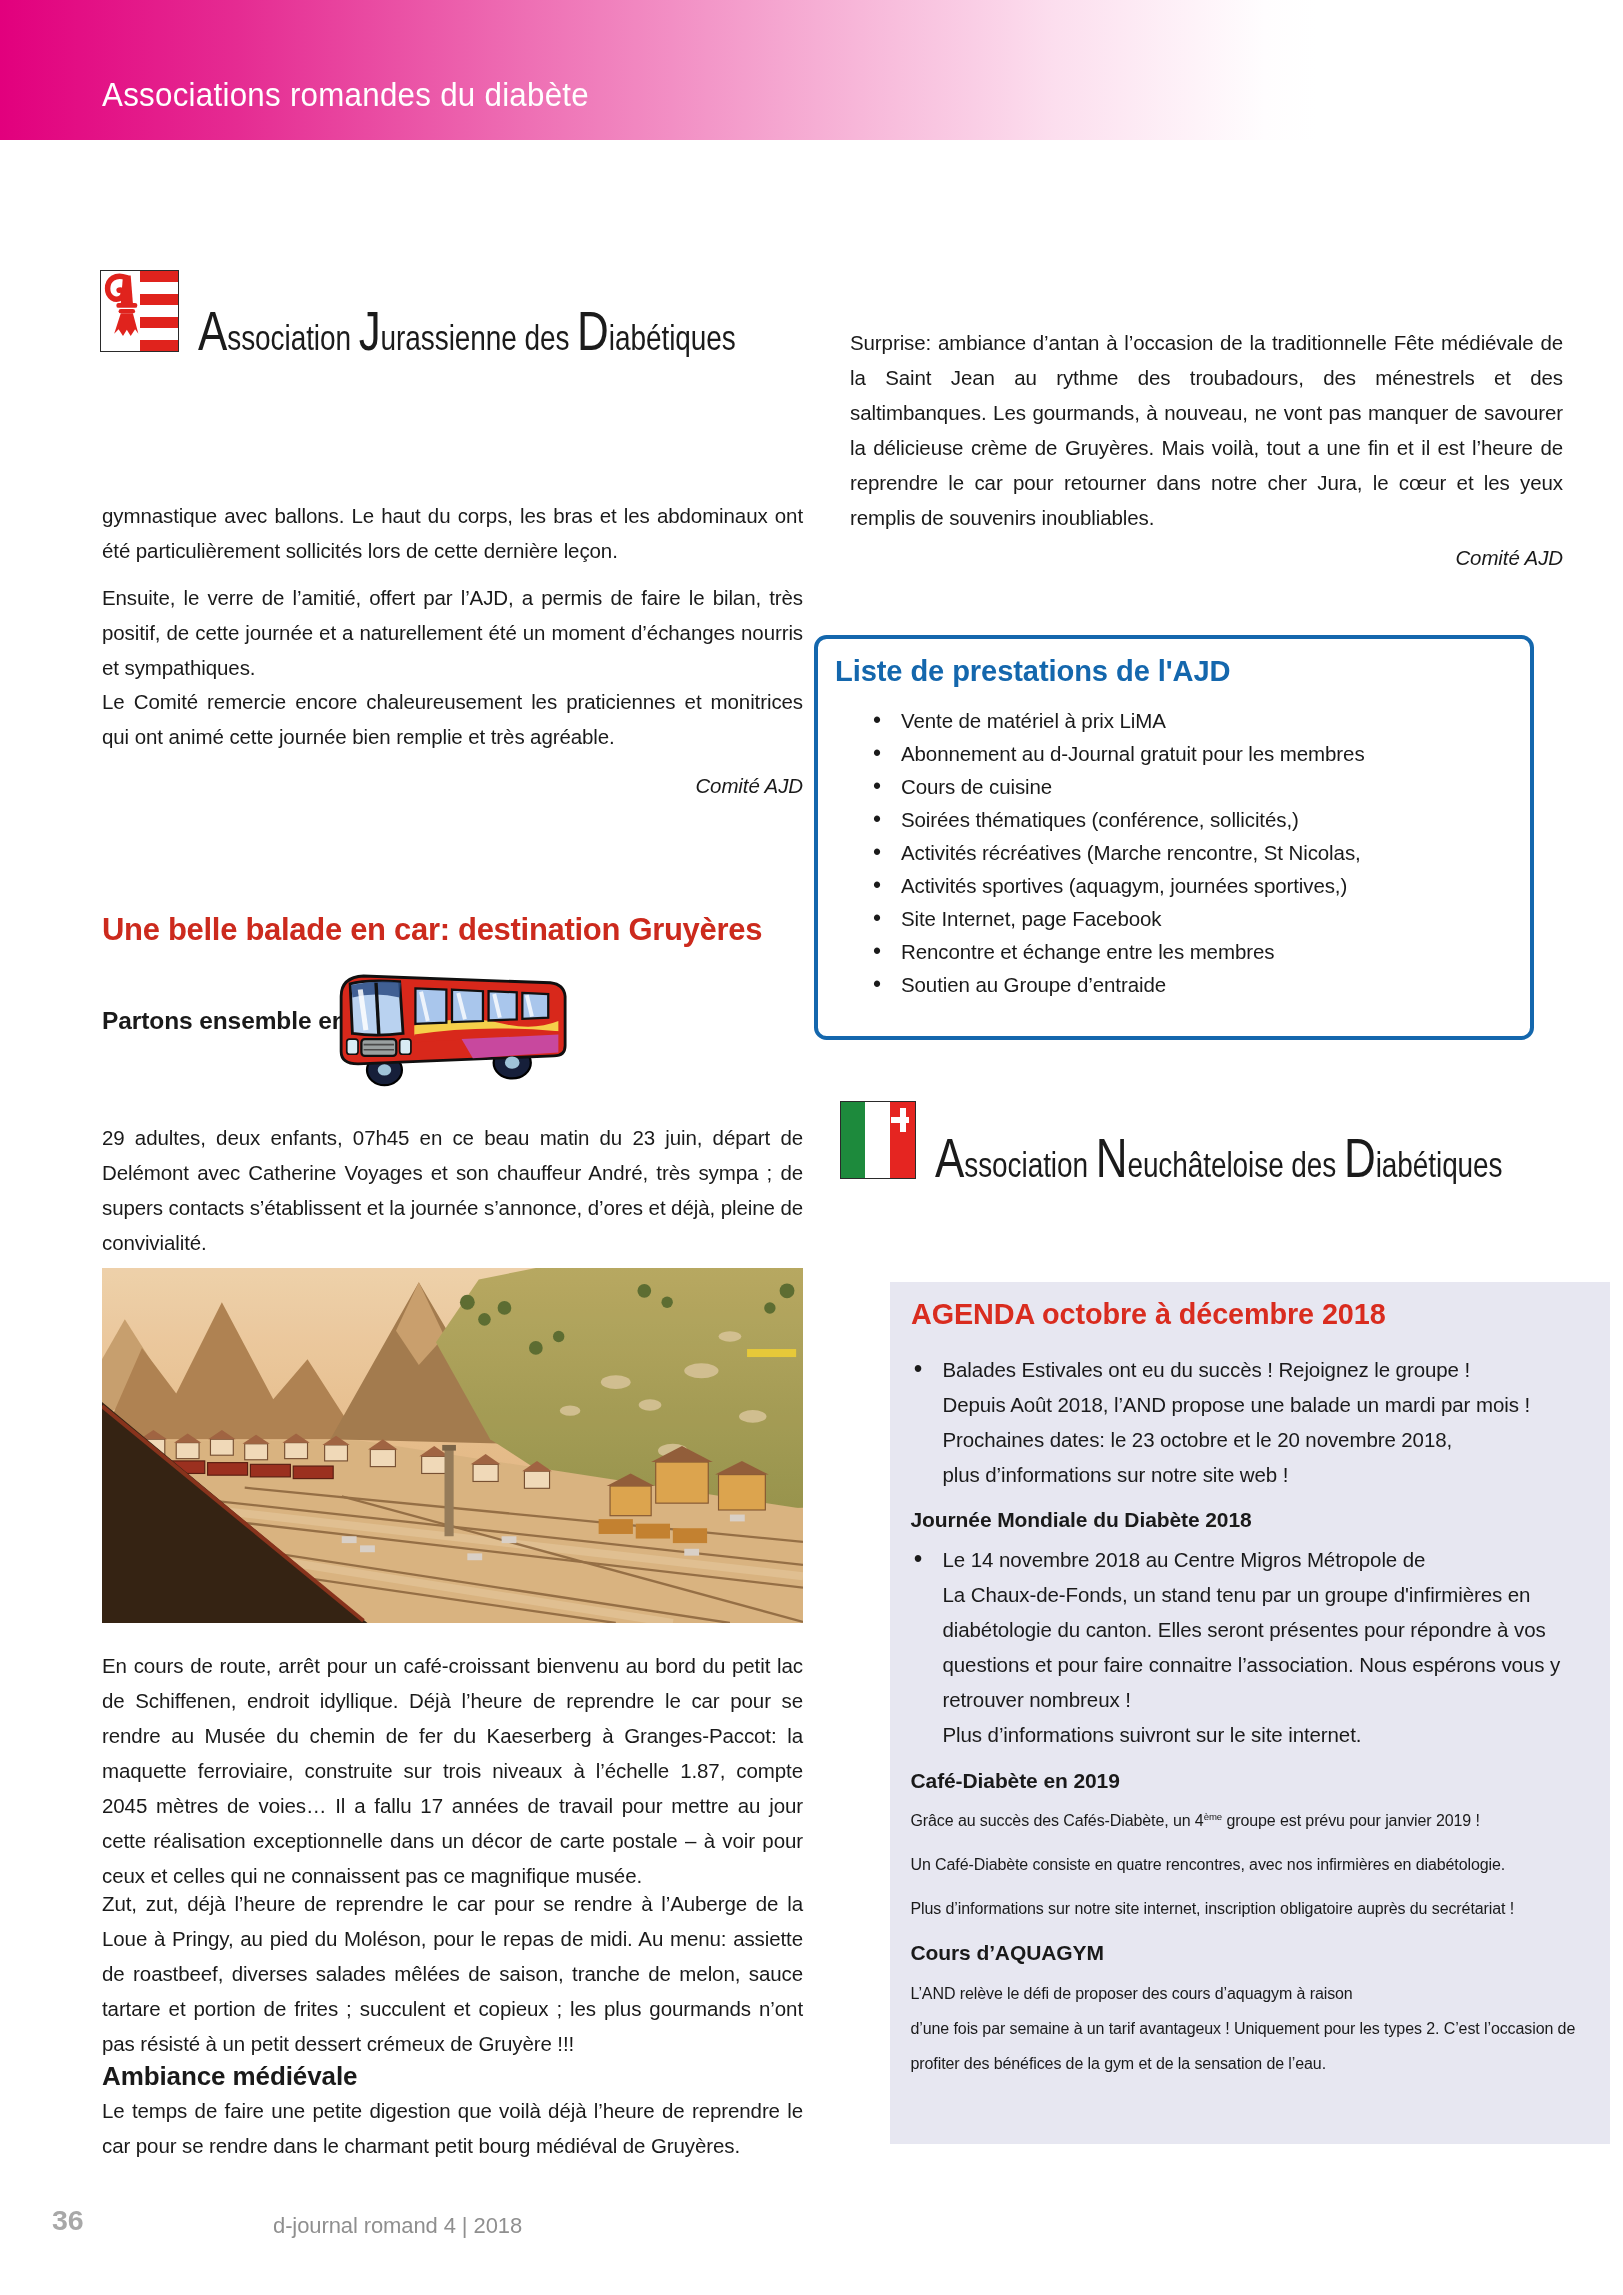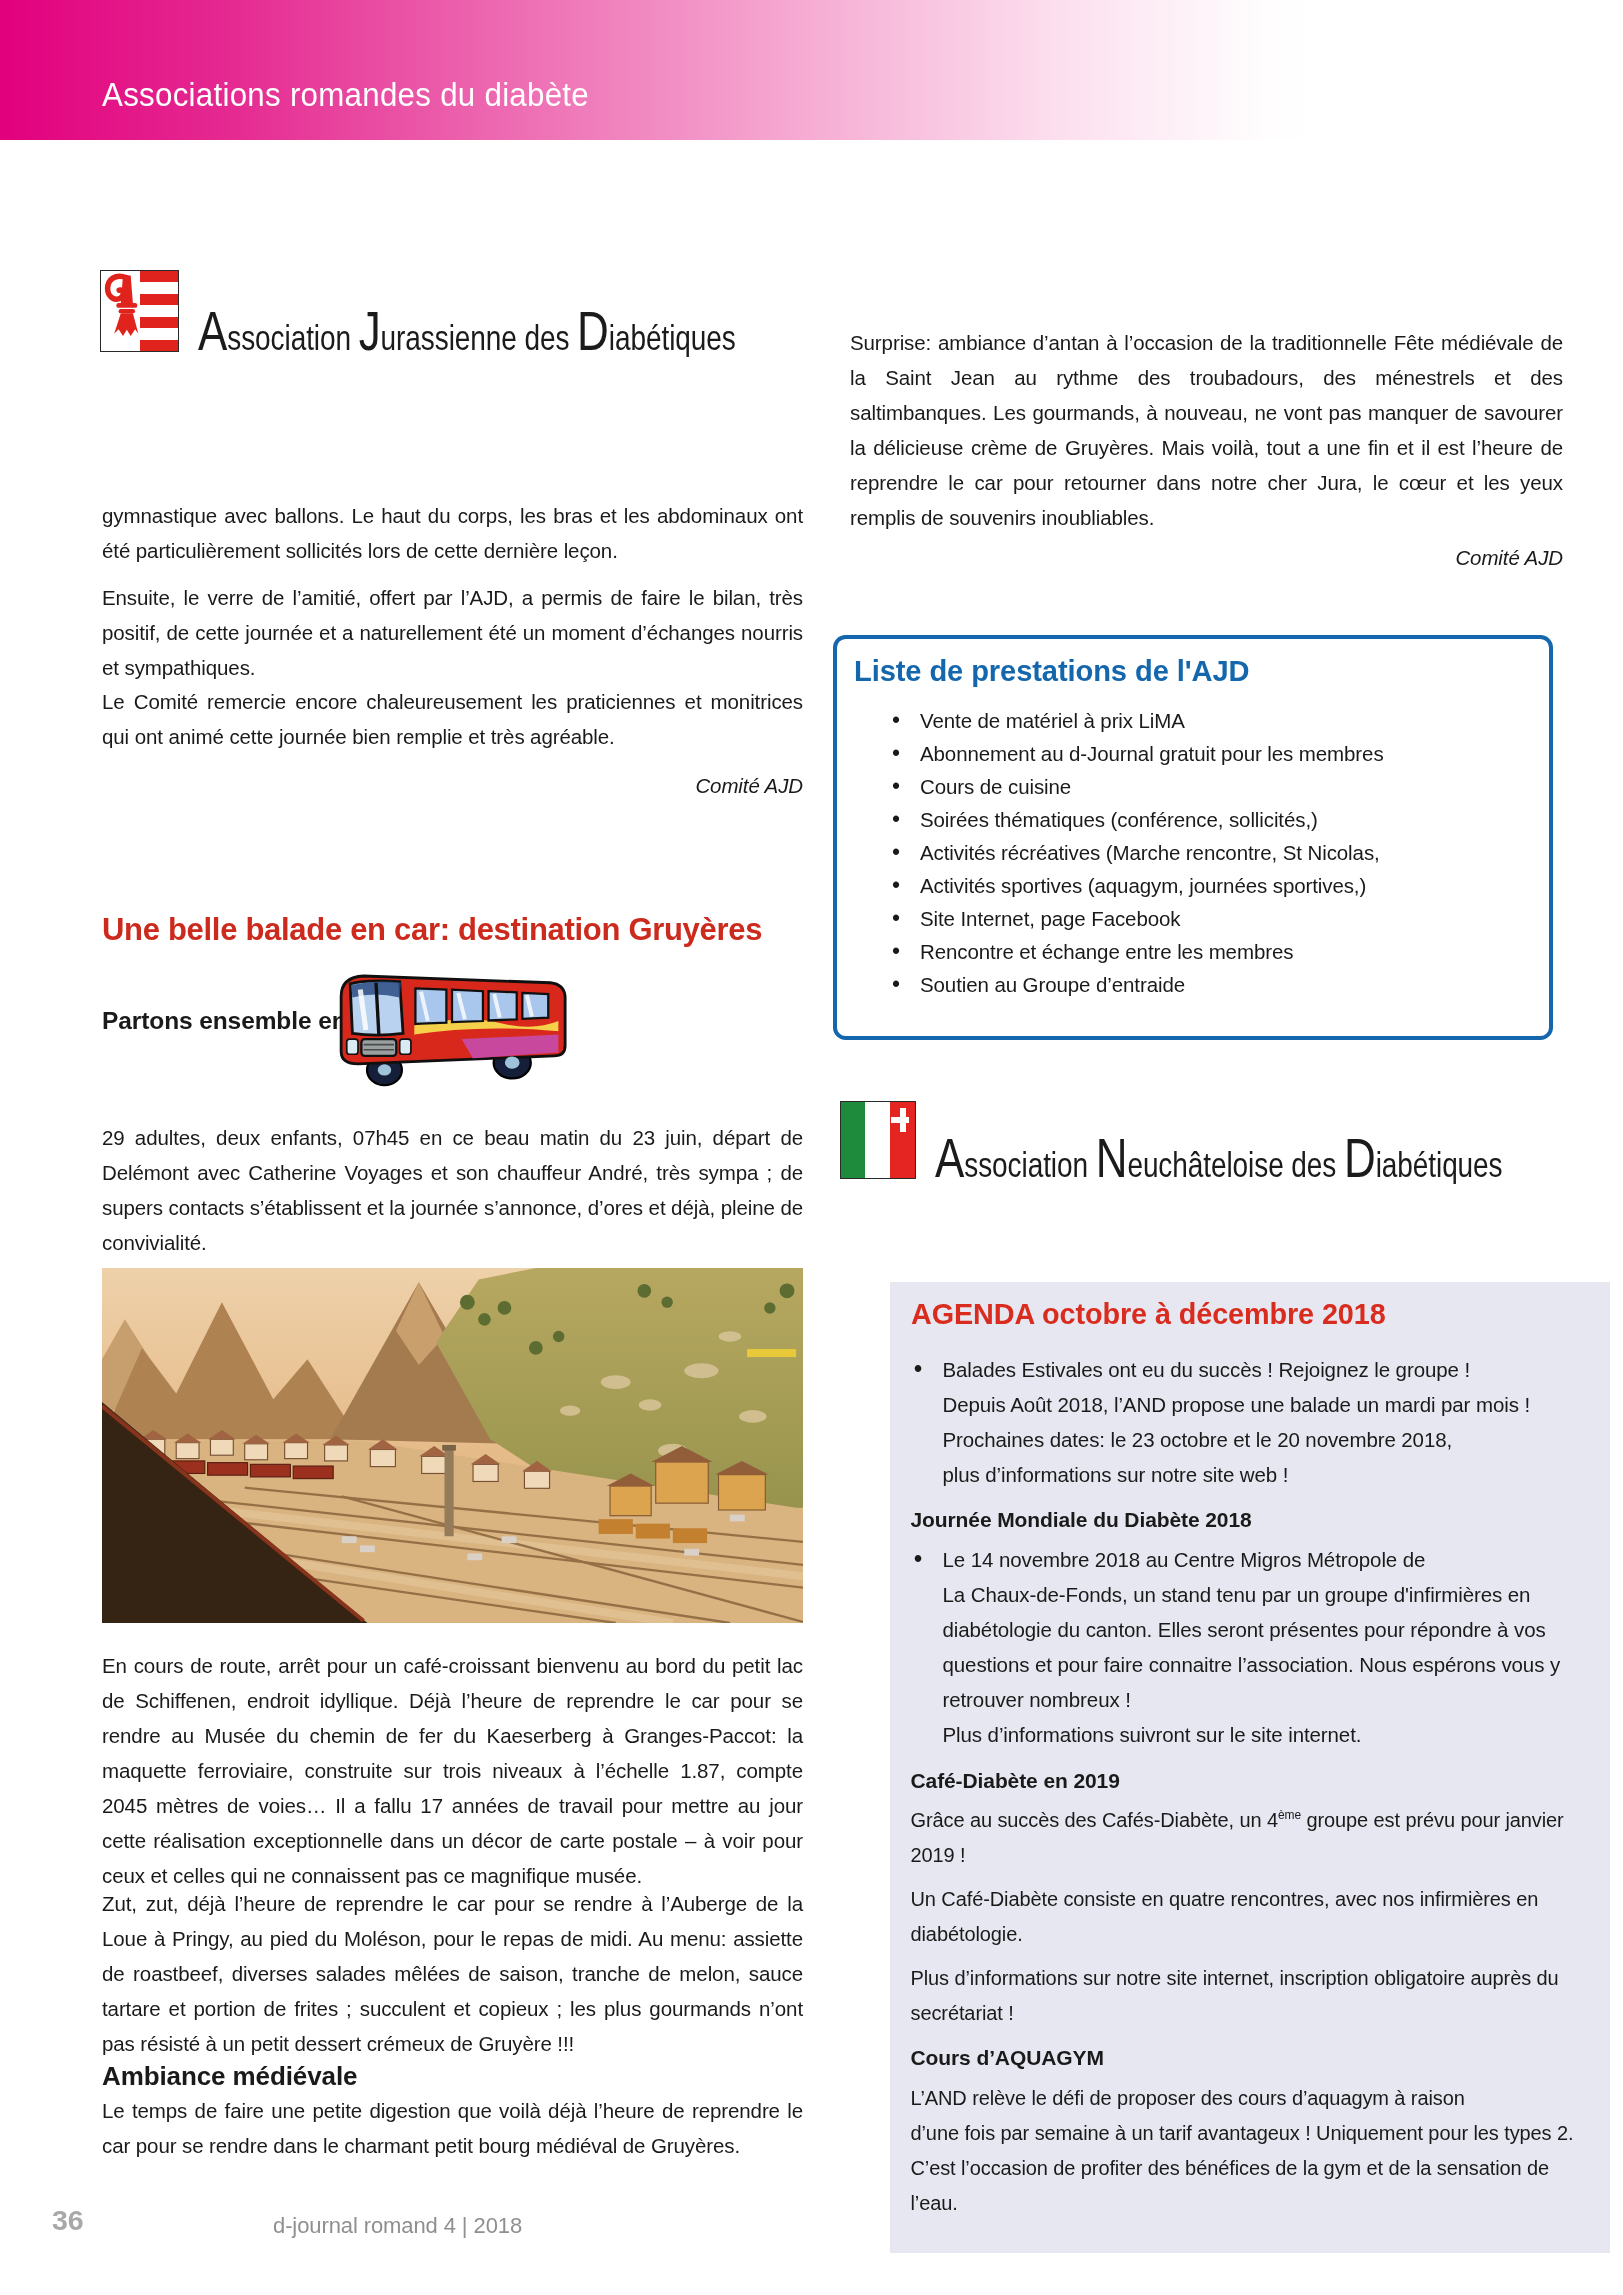--- a/index.html
+++ b/index.html
@@ -37,37 +37,37 @@
   .red-heading{font-size:31px;font-weight:700;color:#cc2a1d;letter-spacing:-0.3px;white-space:nowrap;}
   .partons{font-size:24.5px;font-weight:700;}
   .subhead{font-size:26px;font-weight:700;line-height:33px;}
 
   
   .bus-box{position:absolute;left:330px;top:967px;width:244px;height:121px;}
   .photo-box{position:absolute;left:102px;top:1268px;width:701px;height:355px;}
   .photo-box svg,.bus-box svg{display:block;width:100%;height:100%;}
 
   
-  .presta{position:absolute;left:833px;top:635px;width:720px;box-sizing:border-box;
+  .presta{position:absolute;left:814px;top:635px;width:720px;box-sizing:border-box;
     border:4px solid #1467ad;border-radius:12.6px;background:#ffffff;padding:15px 23px 19.4px 17px;}
   .presta-title{color:#1467ad;font-size:30px;font-weight:700;margin:0 0 12.6px 0;
     transform:scaleX(0.97);transform-origin:left top;white-space:nowrap;}
   .presta ul{list-style:none;margin:16px;padding:0;}
   .presta li{position:relative;font-size:20.5px;line-height:33px;padding-left:50px;}
   .presta li::before{content:"\2022";position:absolute;left:22px;top:0;font-size:23px;}
 
   
   .agenda{position:absolute;left:890px;top:1282px;width:720px;min-height:862px;box-sizing:border-box;
     background:#e7e7f1;padding:15px 23px 23px 20.5px;}
   .agenda-title{color:#d92c1f;font-size:30px;font-weight:700;margin:0 0 20.5px 0;
     transform:scaleX(0.96);transform-origin:left top;white-space:nowrap;}
   .agenda-item{position:relative;padding-left:32px;font-size:20.5px;line-height:35px;margin-bottom:10.3px;text-align:left;}
   .agenda-item::before{content:"\2022";position:absolute;left:3.4px;top:0;font-size:23px;font-weight:700;}
   .agenda-sub{font-size:21px;font-weight:700;line-height:35px;margin:2.3px 0 5.7px 0;}
-  .agenda-para{font-size:20px;line-height:35px;margin-bottom:9px;}
+  .agenda-para{font-size:16px;line-height:35px;margin-bottom:9px;}
   .b{font-weight:400;}
   .blk{display:block;}
   sup{font-size:60%;line-height:0;}
 
   
   .pagenum{position:absolute;left:52px;top:2204px;font-size:28.5px;font-weight:700;color:#a8a8a8;}
   .journal{position:absolute;left:273px;top:2213px;font-size:22px;color:#8f8f8f;}
 </style>
 </head>
 <body>

